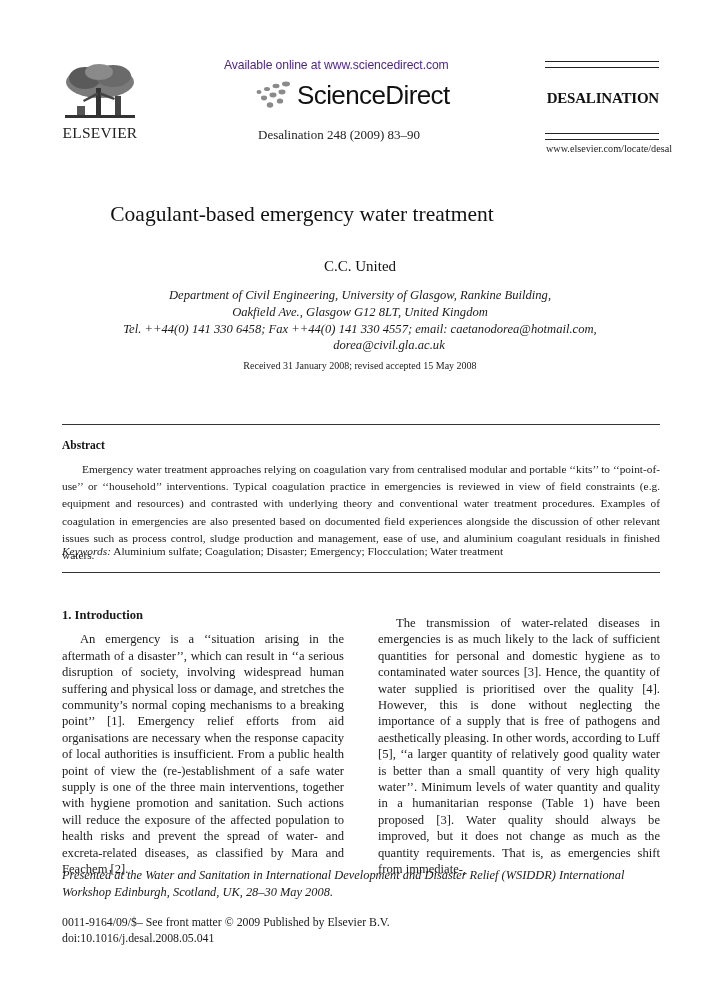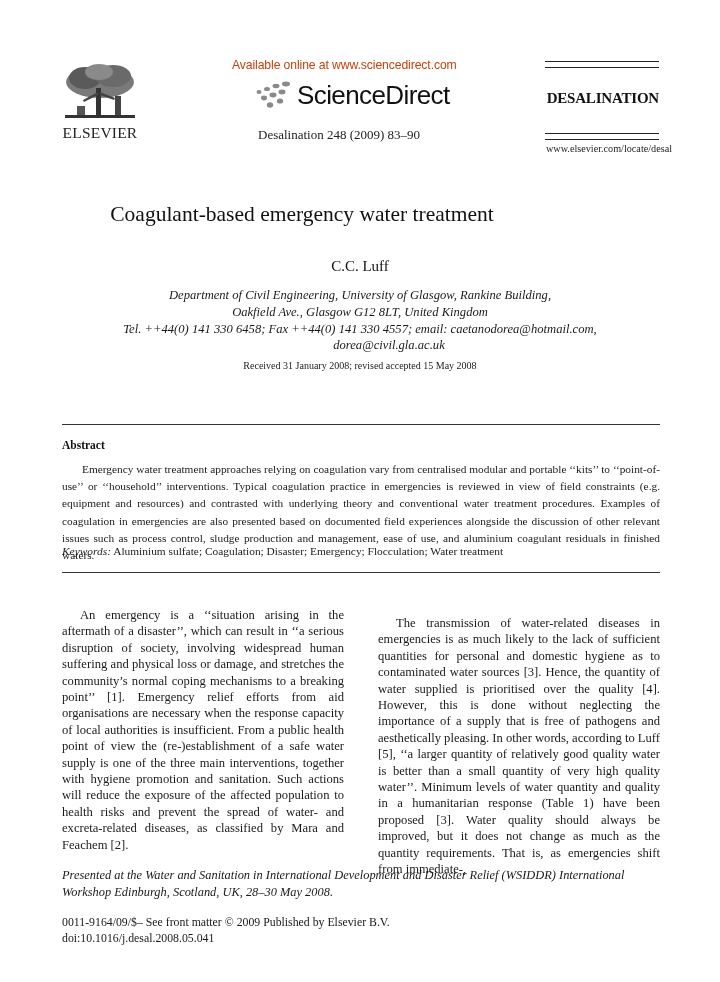--- a/index.html
+++ b/index.html
@@ -4,22 +4,22 @@
 <style>
   html, body { margin: 0; padding: 0; background: #ffffff; }
   body { width: 720px; height: 982px; position: relative; overflow: hidden;
          font-family: "Liberation Serif", serif; color: #1a1a1a; }
   .abs { position: absolute; }
 
   
   #elsevier-logo { left: 62px; left: 63px; top: 62px; width: 74px; height: 60px; }
   #elsevier-word { left: 62px; top: 124px; width: 76px; text-align: center;
                    font-size: 15.5px; letter-spacing: 0.2px; color: #222; }
-  #avail-online { left: 232px; top: 58px; font-family: "Liberation Sans", sans-serif;
-                  font-size: 12.2px; color: #c2410c; letter-spacing: -0.1px; }
+  #avail-online { left: 224px; top: 58px; font-family: "Liberation Sans", sans-serif;
+                  font-size: 12.2px; color: #4c1d95; letter-spacing: -0.1px; }
   #sd-dots { left: 255px; top: 80px; width: 44px; height: 30px; }
   #sd-word { left: 297px; top: 80px; font-family: "Liberation Sans", sans-serif;
              font-size: 26px; color: #111; letter-spacing: -0.6px; }
   #journal-ref { left: 258px; top: 127px; font-size: 13px; color: #222; }
 
   .dbl-rule { left: 545px; width: 114px; height: 5px;
               border-top: 1.6px solid #222; border-bottom: 1.6px solid #222; }
   #rule-top { top: 61px; }
   #rule-bot { top: 133px; }
   #journal-name { left: 545px; top: 90px; width: 114px; text-align: right;
@@ -95,39 +95,40 @@
 </svg>
 <div id="sd-word" class="abs">ScienceDirect</div>
 <div id="journal-ref" class="abs">Desalination 248 (2009) 83–90</div>
 
 <div id="rule-top" class="abs dbl-rule"></div>
 <div id="journal-name" class="abs">DESALINATION</div>
 <div id="rule-bot" class="abs dbl-rule"></div>
 <div id="journal-url" class="abs">www.elsevier.com/locate/desal</div>
 
 <div id="title" class="abs">Coagulant-based emergency water treatment</div>
-<div id="author" class="abs">C.C. Luff</div>
+<div id="author" class="abs">C.C. United</div>
 <div id="aff-1" class="abs aff">Department of Civil Engineering, University of Glasgow, Rankine Building,</div>
 <div id="aff-2" class="abs aff">Oakfield Ave., Glasgow G12 8LT, United Kingdom</div>
 <div id="aff-3" class="abs aff">Tel. ++44(0) 141 330 6458; Fax ++44(0) 141 330 4557; email: caetanodorea@hotmail.com,</div>
 <div id="aff-4" class="abs aff">dorea@civil.gla.ac.uk</div>
 <div id="received" class="abs">Received 31 January 2008; revised accepted 15 May 2008</div>
 
 <div id="hr-1" class="abs hr"></div>
 <div id="abstract-head" class="abs">Abstract</div>
 <div id="abstract-body" class="abs">
   <p>Emergency water treatment approaches relying on coagulation vary from centralised modular and portable ‘‘kits’’ to ‘‘point-of-use’’ or ‘‘household’’ interventions. Typical coagulation practice in emergencies is reviewed in view of field constraints (e.g. equipment and resources) and contrasted with underlying theory and conventional water treatment procedures. Examples of coagulation in emergencies are also presented based on documented field experiences alongside the discussion of other relevant issues such as process control, sludge production and management, ease of use, and aluminium coagulant residuals in finished waters.</p>
 </div>
 <div id="keywords" class="abs">
   <span class="kl">Keywords:</span>
   <span>Aluminium sulfate; Coagulation; Disaster; Emergency; Flocculation; Water treatment</span>
 </div>
 <div id="hr-2" class="abs hr"></div>
 
 <div id="col-left" class="abs col">
+  <div id="intro-head">1. Introduction</div>
   <p>An emergency is a ‘‘situation arising in the aftermath of a disaster’’, which can result in ‘‘a serious disruption of society, involving widespread human suffering and physical loss or damage, and stretches the community’s normal coping mechanisms to a breaking point’’ [1]. Emergency relief efforts from aid organisations are necessary when the response capacity of local authorities is insufficient. From a public health point of view the (re-)establishment of a safe water supply is one of the three main interventions, together with hygiene promotion and sanitation. Such actions will reduce the exposure of the affected population to health risks and prevent the spread of water- and excreta-related diseases, as classified by Mara and Feachem [2].</p>
 </div>
 <div id="col-right" class="abs col">
   <p>The transmission of water-related diseases in emergencies is as much likely to the lack of sufficient quantities for personal and domestic hygiene as to contaminated water sources [3]. Hence, the quantity of water supplied is prioritised over the quality [4]. However, this is done without neglecting the importance of a supply that is free of pathogens and aesthetically pleasing. In other words, according to Luff [5], ‘‘a larger quantity of relatively good quality water is better than a small quantity of very high quality water’’. Minimum levels of water quantity and quality in a humanitarian response (Table 1) have been proposed [3]. Water quality should always be improved, but it does not change as much as the quantity requirements. That is, as emergencies shift from immediate-,</p>
 </div>
 
 <div id="presented" class="abs">Presented at the Water and Sanitation in International Development and Disaster Relief (WSIDDR) International Workshop Edinburgh, Scotland, UK, 28–30 May 2008.</div>
 <div id="front-matter" class="abs">0011-9164/09/$– See front matter © 2009 Published by Elsevier B.V.</div>
 <div id="doi" class="abs">doi:10.1016/j.desal.2008.05.041</div>
 

